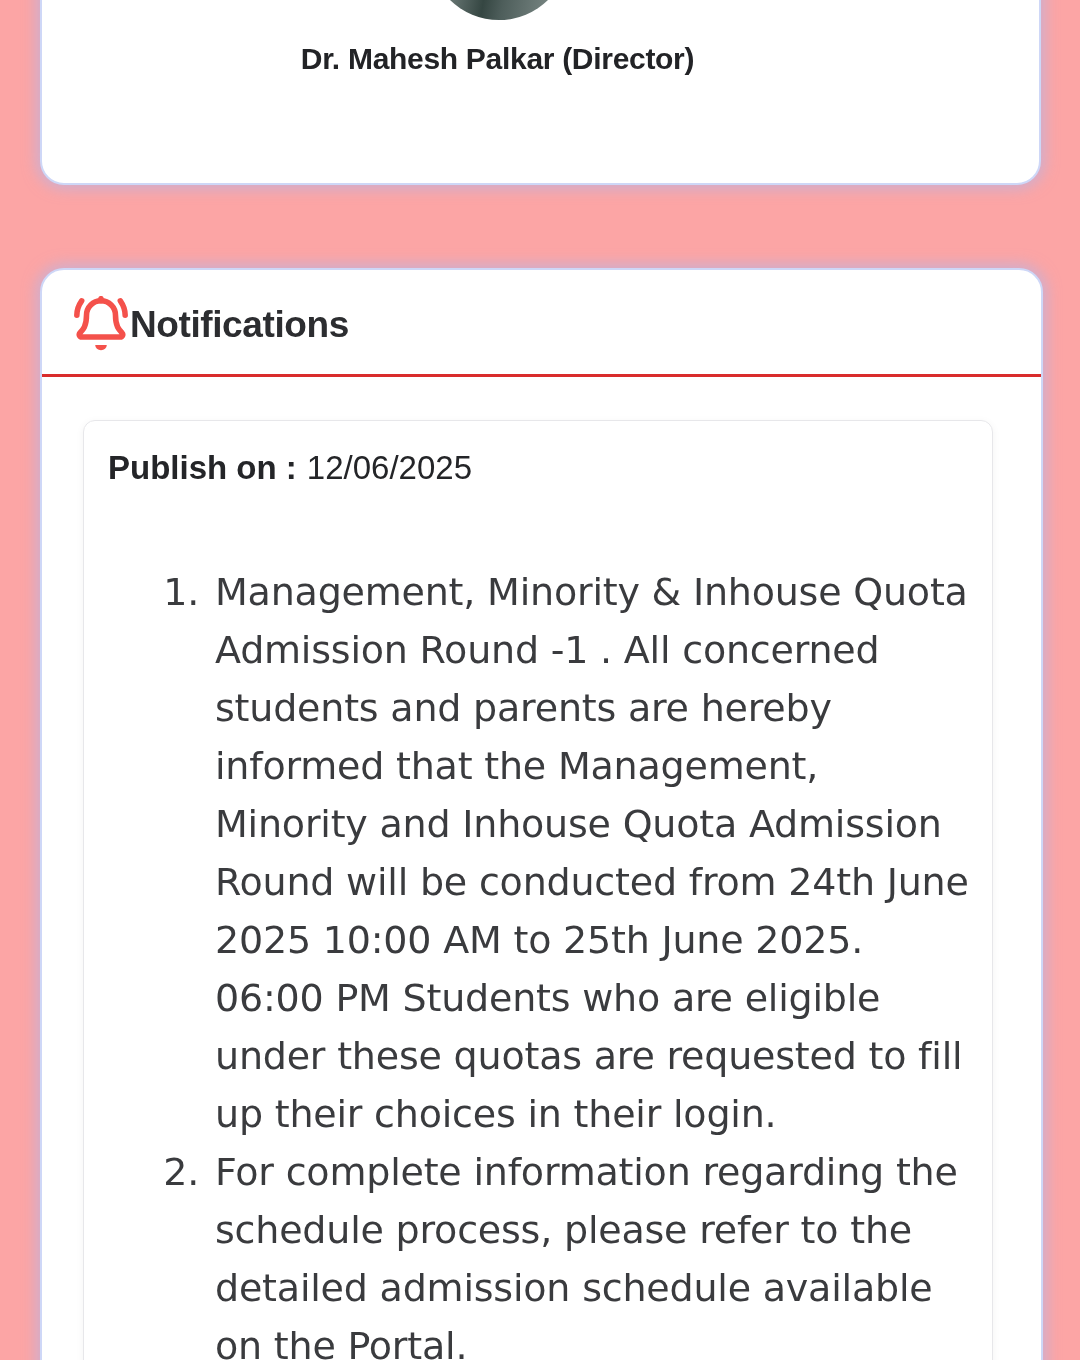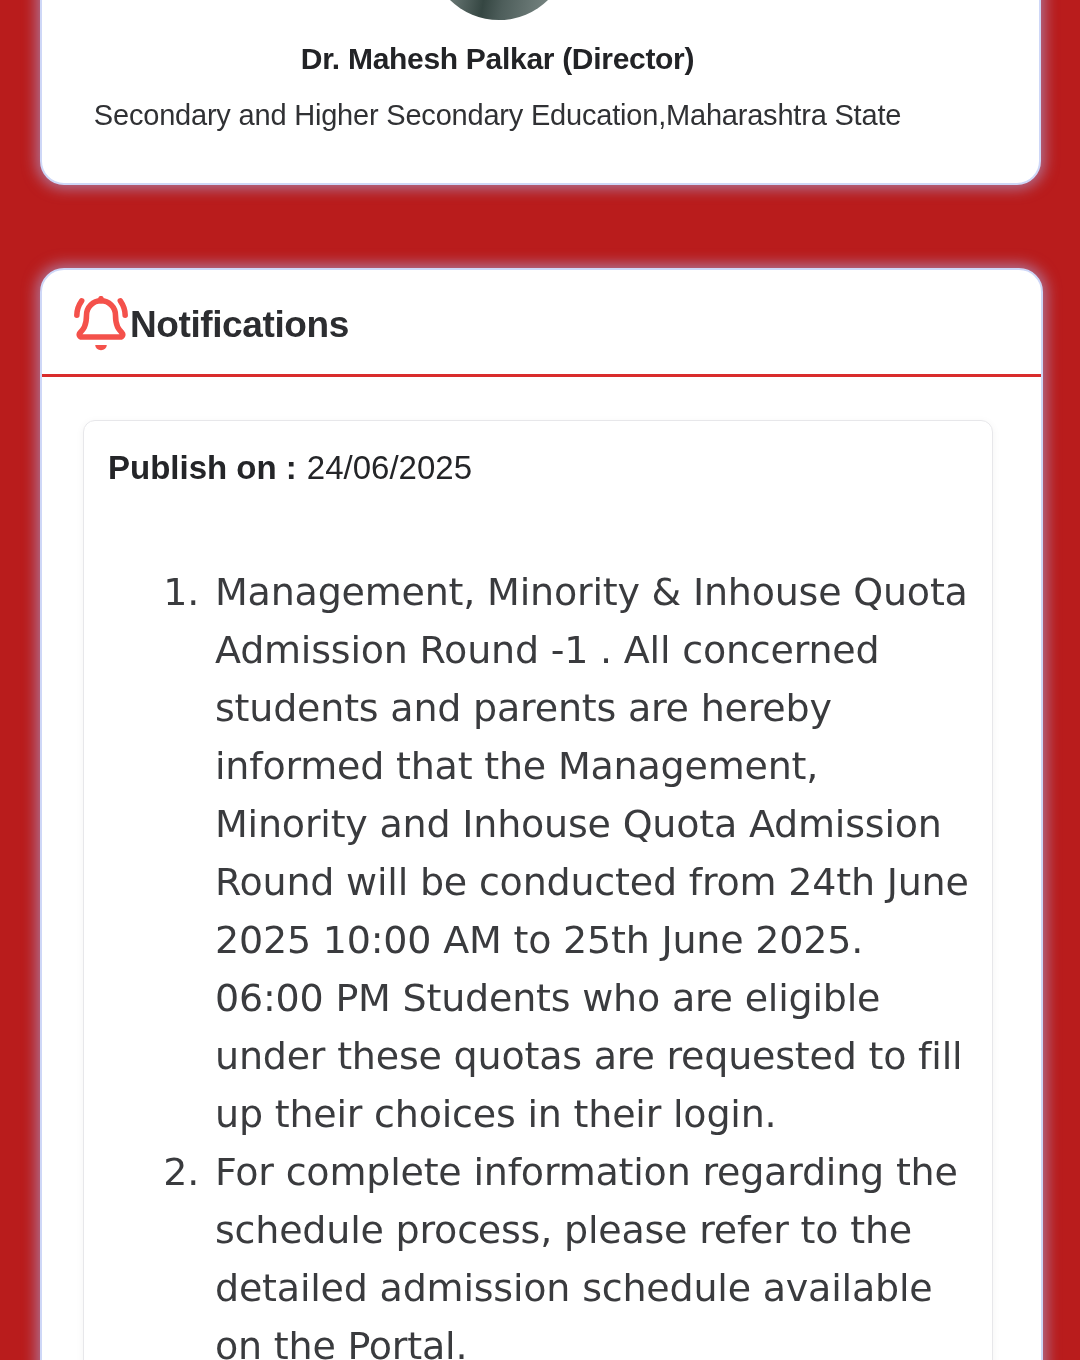--- a/index.html
+++ b/index.html
@@ -6,21 +6,21 @@
   body {
     width: 1080px; height: 1360px;
     background: #f4f5f8;
     font-family: "Liberation Sans", sans-serif;
     -webkit-font-smoothing: antialiased;
   }
   .page {
     position: relative;
     width: 1080px; height: 1360px;
     overflow: hidden;
-    background: #b91c1c;
+    background: #fca5a5;
   }
   .card {
     position: absolute;
     background: #ffffff;
     border: 2px solid #ced7f7;
     border-radius: 24px;
     box-shadow: 0 0 14px 4px rgba(170,182,240,0.55);
     box-sizing: border-box;
   }
   
@@ -101,21 +101,20 @@
 </style>
 </head>
 <body>
 
 <div class="page">
 
   <section class="card profile-card">
     <div class="avatar"></div>
     <div class="profile-body">
       <div class="profile-name">Dr. Mahesh Palkar (Director)</div>
-      <div class="profile-dept">Secondary and Higher Secondary Education,Maharashtra State</div>
     </div>
   </section>
 
   <section class="card notif-card">
     <div class="notif-header">
       <span class="bell-wrap">
         <svg viewBox="0 0 24 24" fill="none" stroke="#f4514b" stroke-width="2.3" stroke-linecap="round" stroke-linejoin="round">
           <path d="M3.262 15.326A1 1 0 0 0 4 17h16a1 1 0 0 0 .74-1.673C19.41 13.956 18 12.499 18 8A6 6 0 0 0 6 8c0 4.499-1.411 5.956-2.738 7.326"></path>
           <path d="M12 2V1.1"></path>
           <path d="M4 2C2.8 3.7 2 5.7 2 8"></path>
@@ -123,21 +122,21 @@
           <path d="M9.6 20.3a2.4 2.1 0 0 0 4.8 0z" fill="#f4514b" stroke="none"></path>
         </svg>
       </span>
       <span class="notif-title">Notifications</span>
     </div>
 
     <div class="notif-divider"></div>
 
     <div class="notice-box">
       <div class="publish-row">
-        <span class="publish-label">Publish on :</span><span class="publish-date">24/06/2025</span>
+        <span class="publish-label">Publish on :</span><span class="publish-date">12/06/2025</span>
       </div>
 
       <ol class="notice-list">
         <li>Management, Minority &amp; Inhouse Quota Admission Round -1 . All concerned students and parents are hereby informed that the Management, Minority and Inhouse Quota Admission Round will be conducted from 24th June 2025 10:00 AM to 25th June 2025. 06:00 PM Students who are eligible under these quotas are requested to fill up their choices in their login.</li>
         <li>For complete information regarding the schedule process, please refer to the detailed admission schedule available on the Portal.</li>
       </ol>
     </div>
   </section>
 
 </div>

